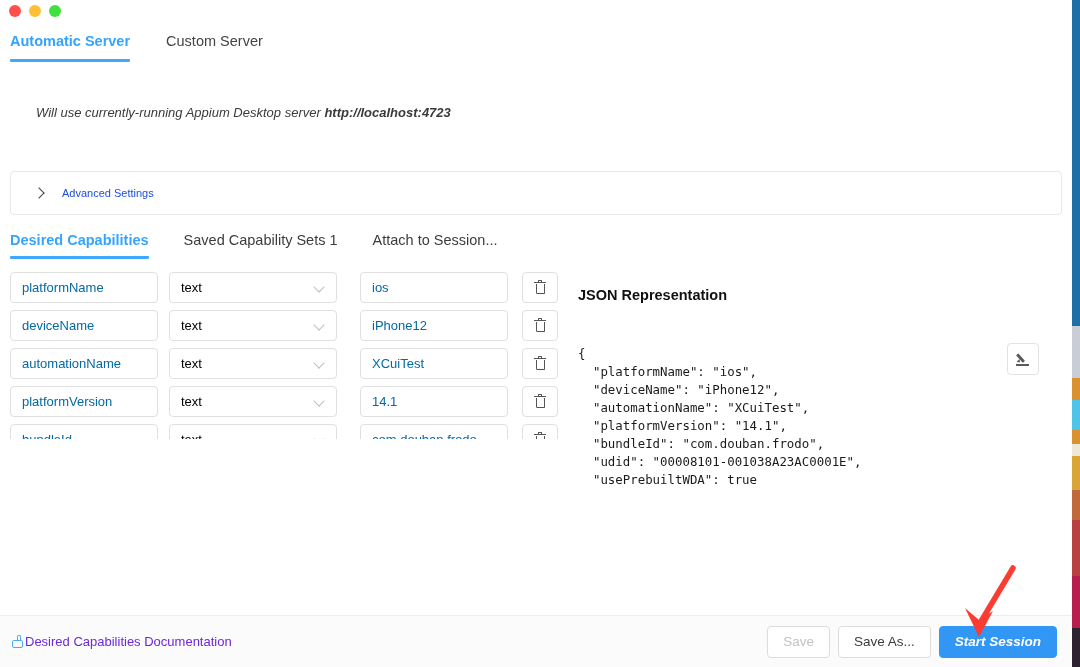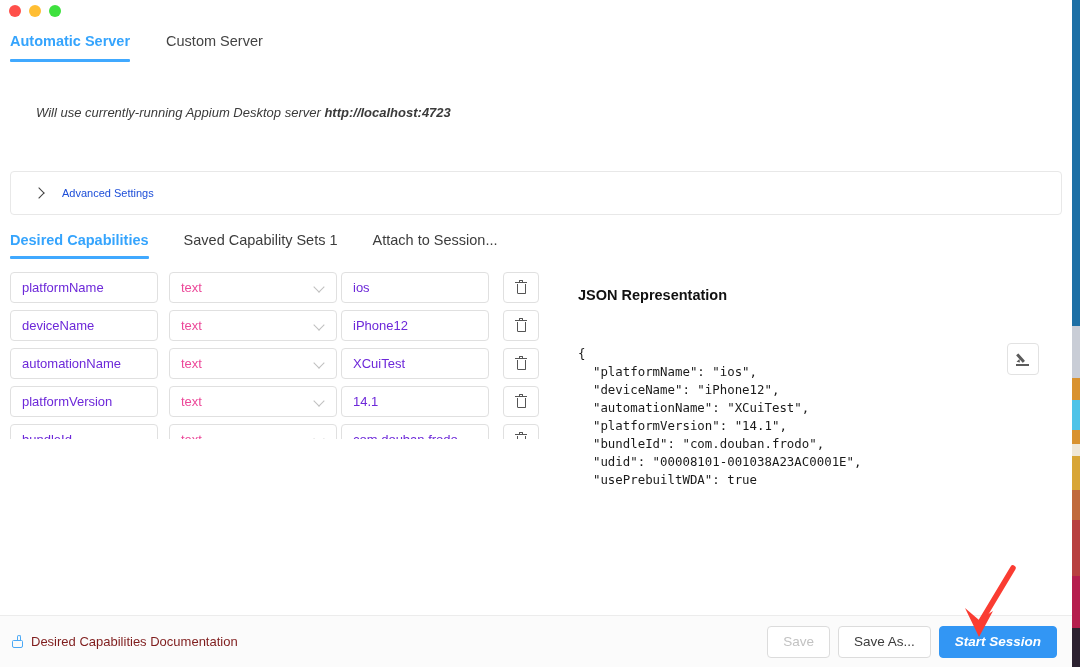--- a/index.html
+++ b/index.html
@@ -179,31 +179,31 @@
     align-items: center;
     margin-bottom: 7px;
     height: 31px;
   }
   .cap-input {
     height: 31px;
     border: 1px solid #e0e0e0;
     border-radius: 4px;
     background: #ffffff;
     font-size: 13px;
-    color: #6d28d9;
+    color: #0369a1;
     padding: 0 11px;
     display: flex;
     align-items: center;
     font-family: "Liberation Sans", sans-serif;
   }
   .cap-name  { width: 148px; margin-right: 11px; }
   .cap-type  {
-    width: 168px; margin-right: 4px;
+    width: 168px; margin-right: 23px;
     justify-content: space-between;
-    color: #ec4899;
+    color: #000000;
   }
   .cap-value { width: 148px; margin-right: 14px; }
   .chev-down {
     width: 11px; height: 8px;
     position: relative;
     flex: none;
   }
   .chev-down::before {
     content: "";
     position: absolute;
@@ -330,24 +330,23 @@
     background: #fbfbfb;
     border-top: 1px solid #ececec;
     display: flex;
     align-items: center;
     padding: 0 10px 0 12px;
     z-index: 4;
   }
   #doc-link {
     display: flex;
     align-items: center;
-    color: #7f1d1d;
+    color: #6d28d9;
     font-size: 13px;
     cursor: pointer;
-    gap: 6px;
   }
   .link-glyph {
     width: 13px; height: 14px;
     position: relative;
     display: inline-block;
   }
   .link-glyph .up {
     position: absolute;
     left: 4.5px; top: 0px;
     width: 4px; height: 6px;

